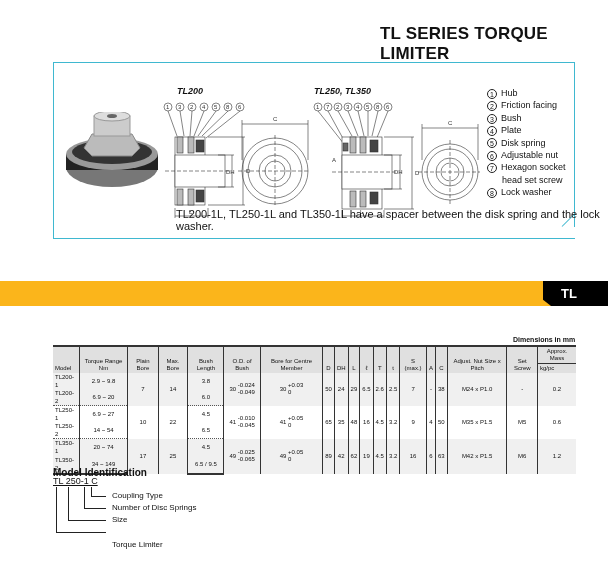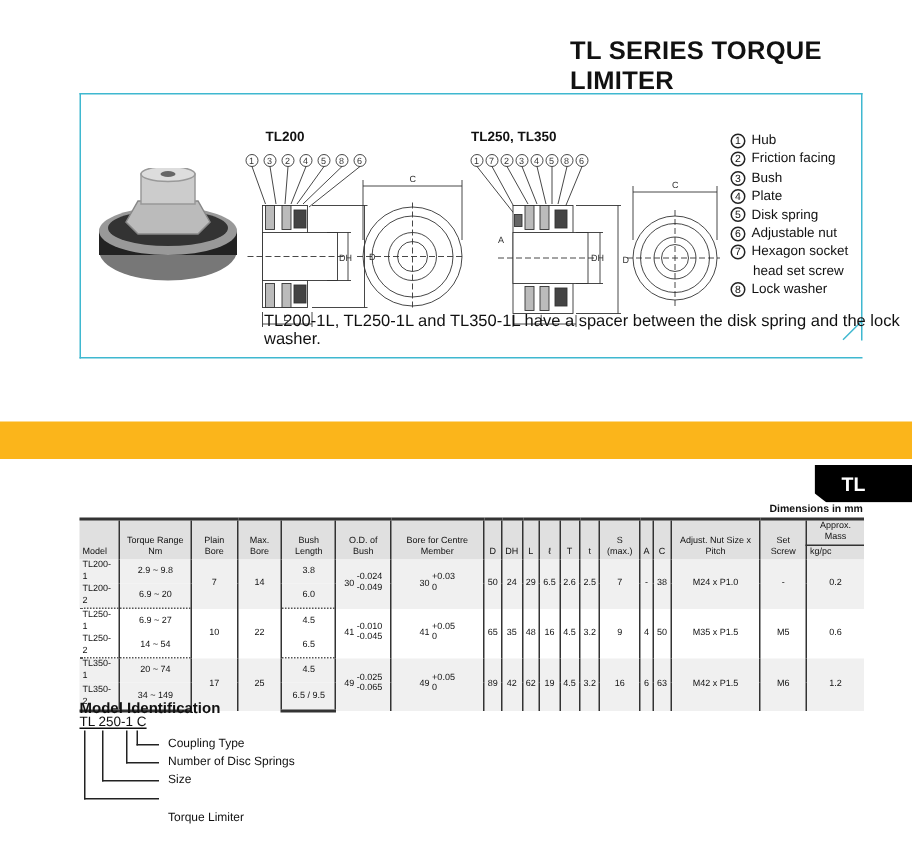--- a/index.html
+++ b/index.html
@@ -1,28 +1,28 @@
 <!DOCTYPE html>
 <html><head>
 <meta charset="utf-8">
 <style>
   html,body{margin:0;padding:0;background:#fff;}
   body{width:608px;height:567px;position:relative;overflow:hidden;font-family:"Liberation Sans",sans-serif;color:#111;}
   .title{position:absolute;left:360px;top:24px;font-size:17px;font-weight:bold;letter-spacing:0.2px;margin-left:20px;}
   .panel{position:absolute;left:53px;top:62px;width:522px;height:177px;border:1px solid #3fb8d0;border-right:none;box-sizing:border-box;}
   .panel-r{position:absolute;left:574px;top:62px;width:1px;height:165px;background:#3fb8d0;}
   .panel-cut{position:absolute;left:562px;top:226px;width:17px;height:1px;background:#3fb8d0;transform:rotate(-45deg);transform-origin:left;}
-  .fig-label{position:absolute;font-size:9px;font-weight:bold;}
+  .fig-label{position:absolute;font-size:9px;font-weight:bold;font-style:italic;}
   .legend{position:absolute;left:487px;top:87px;font-size:9px;line-height:12.4px;}
   .legend .row{display:flex;align-items:center;}
   .legend .num{display:inline-block;width:10px;height:10px;border:1px solid #222;border-radius:50%;font-size:7px;line-height:10px;text-align:center;margin-right:4px;box-sizing:border-box;flex:none;margin-top:1px;}
   .legend .sub{padding-left:15px;}
   .note{position:absolute;left:176px;top:208px;font-size:11px;}
   .band{position:absolute;left:0;top:281px;width:608px;height:25px;background:#fbb51b;}
-  .band-tag{position:absolute;left:543px;top:281px;width:65px;height:25px;background:#000;color:#fff;font-weight:bold;font-size:13px;line-height:25px;text-indent:18px;clip-path:polygon(0 0,100% 0,100% 100%,8px 100%,0 75%);margin-top:29px;}
+  .band-tag{position:absolute;left:543px;top:281px;width:65px;height:25px;background:#000;color:#fff;font-weight:bold;font-size:13px;line-height:25px;text-indent:18px;clip-path:polygon(0 0,100% 0,100% 100%,8px 100%,0 75%);}
   .dims{position:absolute;left:513px;top:336px;font-size:7px;font-weight:bold;}
   table.spec{position:absolute;left:53px;top:345px;width:523px;border-collapse:collapse;font-size:6px;}
   table.spec th{background:#e0e0e0;font-weight:normal;border-left:1px solid #333;border-right:1px solid #333;padding:1px 2px;vertical-align:bottom;text-align:center;line-height:7px;}
   table.spec td{text-align:center;border-left:1px solid #333;border-right:1px solid #333;padding:0 2px;height:9px;line-height:8px;}
   table.spec thead tr:first-child th{border-top:2px solid #333;}
   table.spec tbody tr.grp-end td{border-bottom:1px dotted #555;}
   table.spec tbody tr.g1 td{background:#f0f0f0;}
   table.spec tbody tr.g3 td{background:#f0f0f0;}
   table.spec tbody tr:last-child td{border-bottom:2px solid #333;}
   table.spec th:first-child, table.spec td:first-child{border-left:none;text-align:left;}

